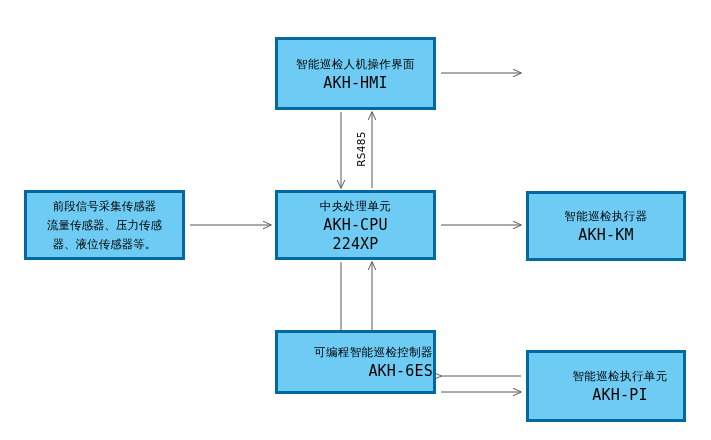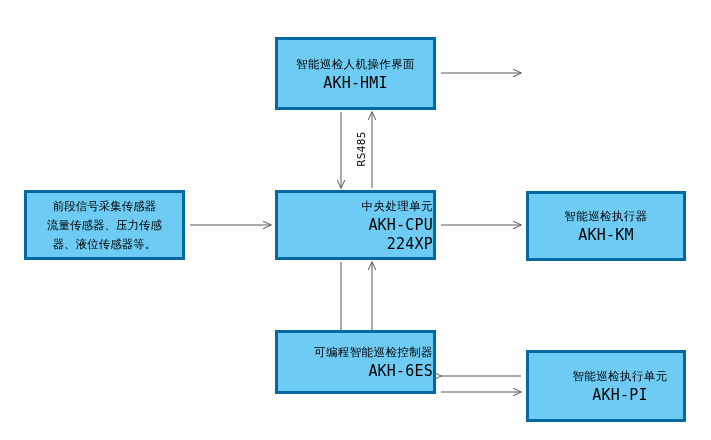--- a/index.html
+++ b/index.html
@@ -116,21 +116,21 @@
 
 
   <div class="edge-label vertical" style="left:341px; top:143px; width:40px; text-align:center;">RS485</div>
 
   <div class="node sensor" style="left:24px; top:190px; width:161px; height:70px;">
     <div class="cn">前段信号采集传感器</div>
     <div class="cn">流量传感器、压力传感</div>
     <div class="cn">器、液位传感器等。</div>
   </div>
 
-  <div class="node" style="left:275px; top:190px; width:161px; height:70px;align-items:flex-end;">
+  <div class="node" style="left:275px; top:190px; width:161px; height:70px;">
     <div class="cn">中央处理单元</div>
     <div class="code">AKH-CPU</div>
     <div class="code">224XP</div>
   </div>
 
   <div class="node" style="left:526px; top:191px; width:160px; height:70px;">
     <div class="cn">智能巡检执行器</div>
     <div class="code">AKH-KM</div>
   </div>
 

